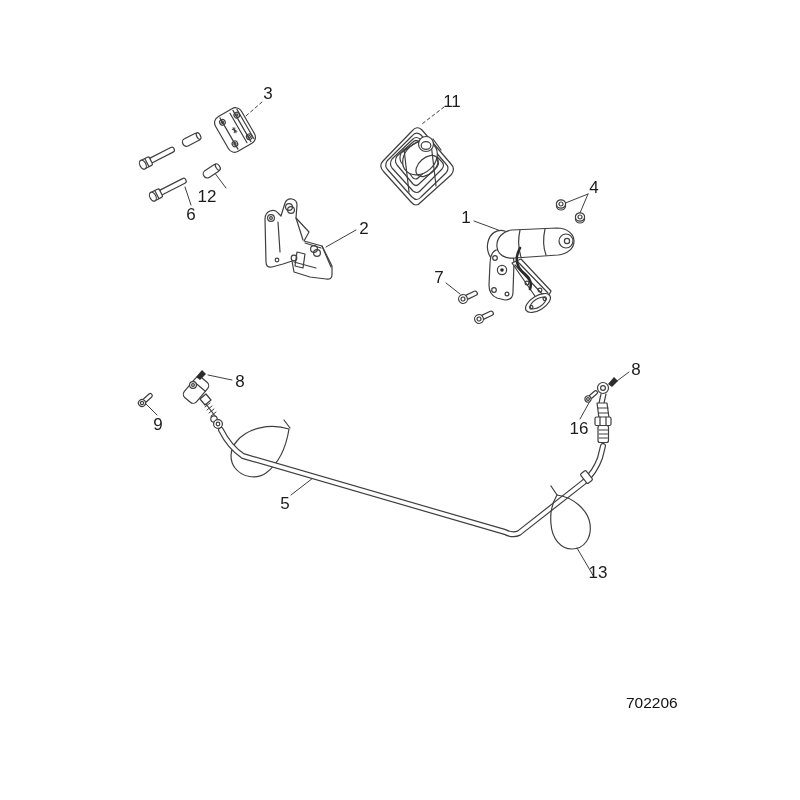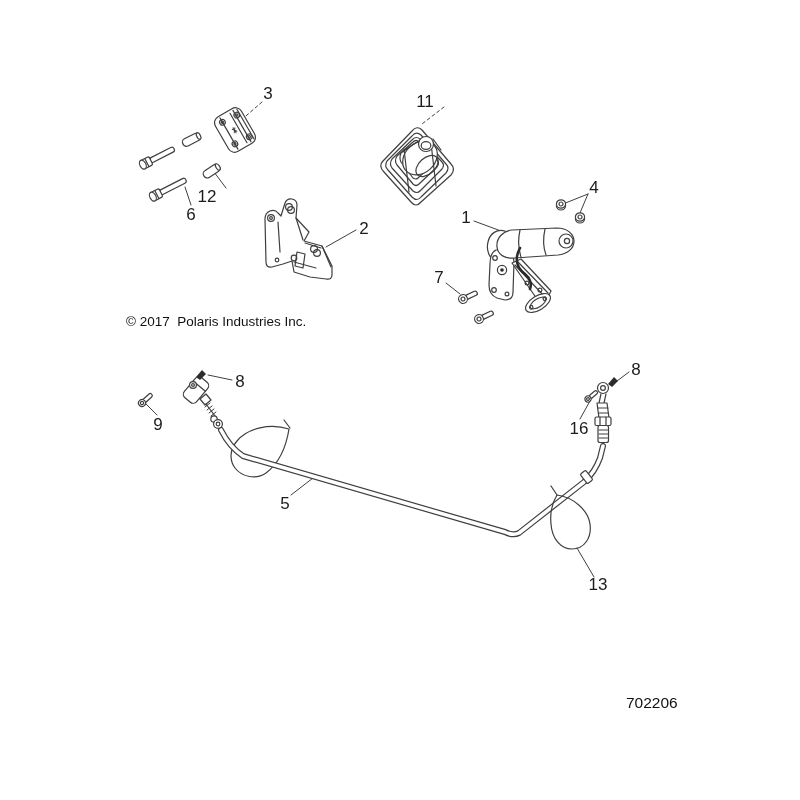--- a/index.html
+++ b/index.html
@@ -285,20 +285,19 @@
   <div class="callout" style="left:364px;top:228px">2</div>
   <div class="callout" style="left:268px;top:93px">3</div>
   <div class="callout" style="left:594px;top:187px">4</div>
   <div class="callout" style="left:285px;top:503px">5</div>
   <div class="callout" style="left:191px;top:214px">6</div>
   <div class="callout" style="left:439px;top:277px">7</div>
   <div class="callout" style="left:240px;top:381px">8</div>
   <div class="callout" style="left:636px;top:369px">8</div>
   <div class="callout" style="left:158px;top:424px">9</div>
   <div class="callout" style="left:579px;top:428px">16</div>
-  <div class="callout" style="left:425px;top:101px">11</div>
+  <div class="callout" style="left:452px;top:101px">11</div>
   <div class="callout" style="left:207px;top:196px">12</div>
-  <div class="callout" style="left:598px;top:584px">13</div>
-
-  <div class="copyright">© 2017  Polaris Industries Inc.</div>
+  <div class="callout" style="left:598px;top:572px">13</div>
+
   <div class="drawing-number">702206</div>
 
 </div>
 
 </body></html>

